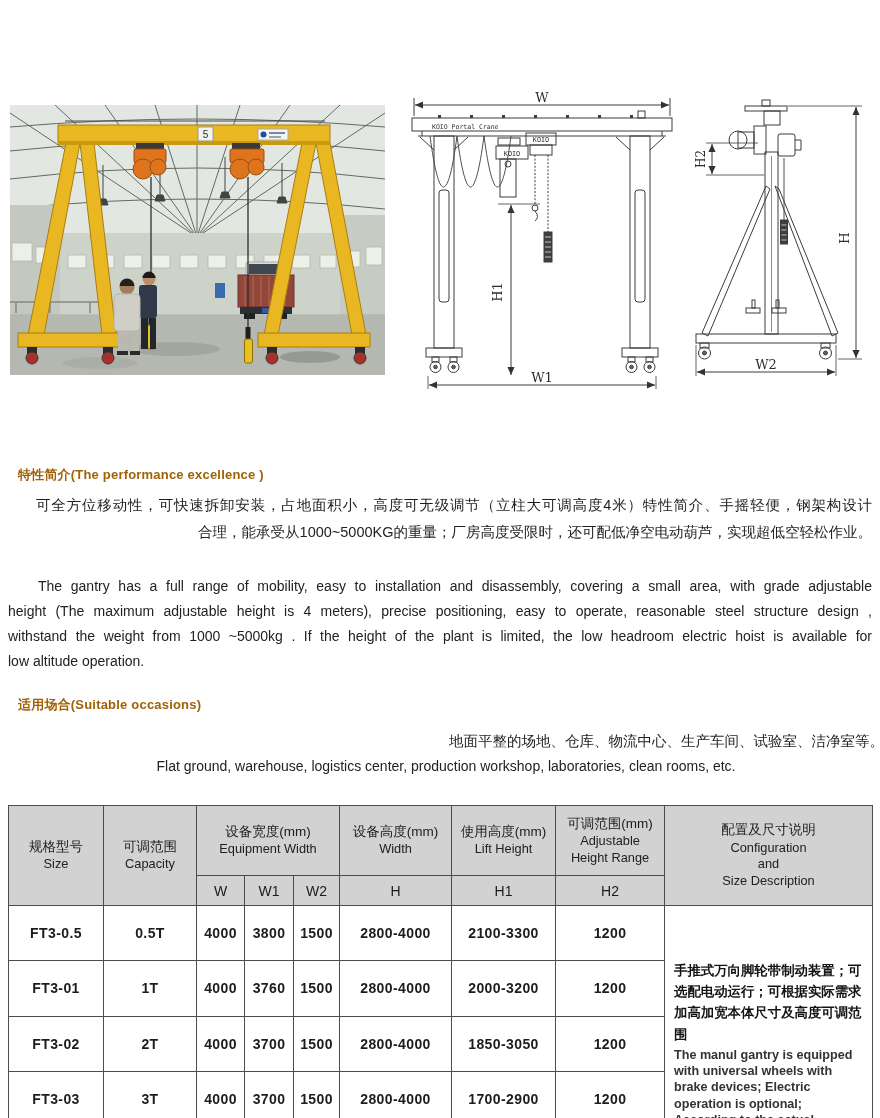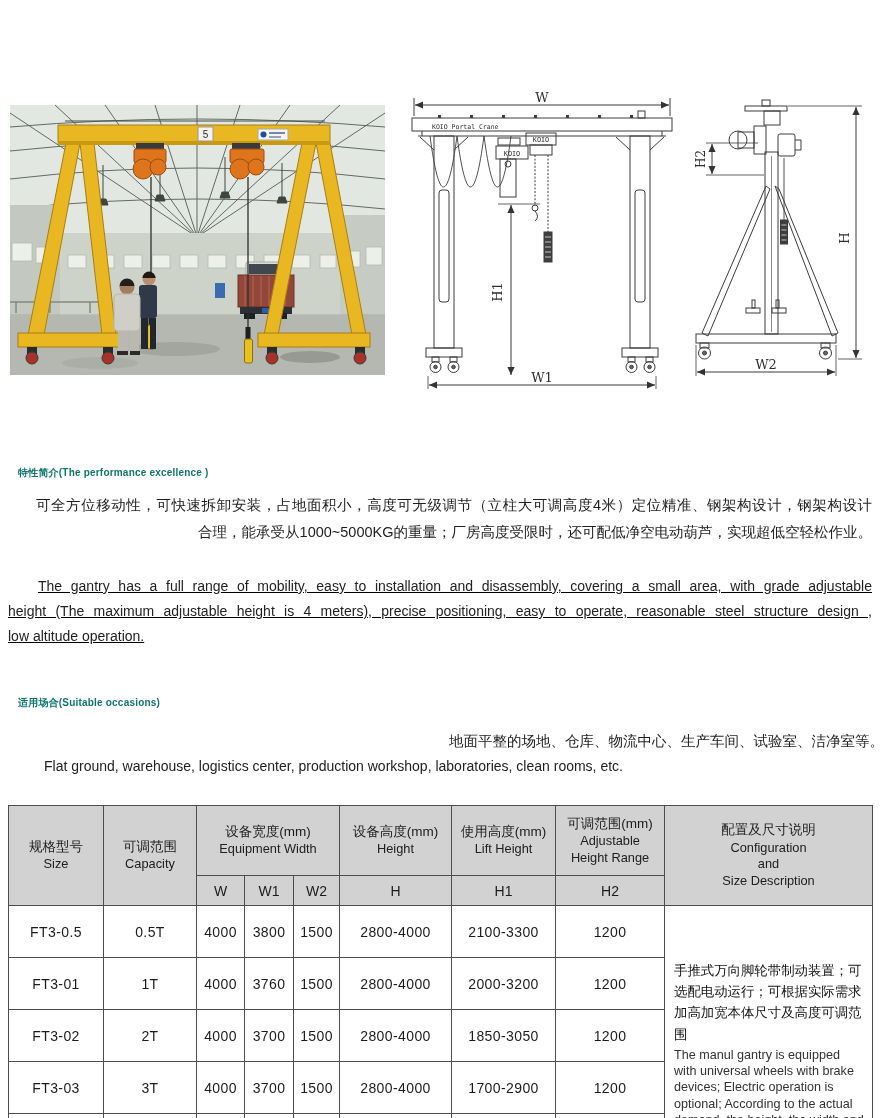--- a/index.html
+++ b/index.html
@@ -1,28 +1,28 @@
 <!DOCTYPE html>
 <html><head>
 <meta charset="utf-8">
 <style>
   html,body { margin:0; padding:0; background:#ffffff; }
   .page { position:relative; width:880px; height:1118px; background:#fff;
           font-family:"Liberation Sans", sans-serif; overflow:hidden; }
   .abs { position:absolute; }
 
-  .heading { font-size:10px; font-weight:bold; color:#0f766e; letter-spacing:.2px;padding-left:10px; }
+  .heading { font-size:13px; font-weight:bold; color:#a16207; letter-spacing:.2px;padding-left:10px; }
   .zhline  { font-size:14.5px; color:#1e1e1e; line-height:27px; width:864px;text-align:right; }
   .enline  { font-size:14px;  color:#222;    line-height:25px; width:864px; }
   .just    { text-align:justify; text-align-last:justify; }
 
   table.spec { border-collapse:collapse; table-layout:fixed; width:864px;
                font-family:"Liberation Sans", sans-serif; }
   .spec th, .spec td { border:1px solid #4d4d4d; text-align:center;
-                       vertical-align:middle; padding:0; color:#1c1c1c; }
+                       vertical-align:middle; padding:0; color:#1c1c1c;font-weight:bold; }
   .spec thead th { background:#d2d2d2; font-weight:normal; }
   .hzh { font-size:13.5px; line-height:1.35; }
   .hen { font-size:12.8px; line-height:1.3; color:#202020; }
   .sub { font-size:14px; }
   .val { font-size:14px; letter-spacing:.4px; }
   td.desc { text-align:left; vertical-align:top; padding:7px 8px 4px 9px; }
   .desc-zh { font-size:13.4px; line-height:1.58; color:#141414;margin-top:47px; }
   .desc-en { font-size:12.6px; line-height:1.3; color:#333; margin-top:2px; }
 
   svg text { font-family:"DejaVu Serif", serif; fill:#2e2e2e; }
@@ -323,33 +323,34 @@
       </g>
       <text x="17" y="67" font-size="12" text-anchor="middle" transform="rotate(-90 17 67)">H2</text>
       <text x="161" y="146" font-size="13.5" text-anchor="middle" transform="rotate(-90 161 146)">H</text>
       <text x="78" y="277" font-size="13" text-anchor="middle">W2</text>
     </svg>
   </div>
 
   <div class="abs heading" style="left:8px; top:466px;">特性简介(The performance excellence )</div>
 
   <div class="abs" style="left:8px; top:492px;">
-    <div class="zhline just" style="padding-left:28px; width:836px;">可全方位移动性，可快速拆卸安装，占地面积小，高度可无级调节（立柱大可调高度4米）定位精准、钢架构设计，钢架构设计</div>
+    <div class="zhline just" style="padding-left:28px; width:836px;">可全方位移动性，可快速拆卸安装，占地面积小，高度可无级调节（立柱大可调高度4米）特性简介、手摇轻便，钢架构设计</div>
     <div class="zhline">合理，能承受从1000~5000KG的重量；厂房高度受限时，还可配低净空电动葫芦，实现超低空轻松作业。</div>
   </div>
 
-  <div class="abs" style="left:8px; top:574px;text-decoration:underline;">
+  <div class="abs" style="left:8px; top:574px;">
     <div class="enline just" style="padding-left:30px; width:834px;">The gantry has a full range of mobility, easy to installation and disassembly, covering a small area, with grade adjustable</div>
     <div class="enline just">height (The maximum adjustable height is 4 meters),  precise positioning, easy to operate, reasonable steel structure design ,</div>
+    <div class="enline just">withstand the weight from 1000 ~5000kg . If the height of the plant is limited,  the  low headroom electric hoist is available  for</div>
     <div class="enline">low altitude operation.</div>
   </div>
 
   <div class="abs heading" style="left:8px; top:696px;">适用场合(Suitable occasions)</div>
   <div class="abs zhline" style="left:36px; top:728px; width:820px;margin-left:28px;">地面平整的场地、仓库、物流中心、生产车间、试验室、洁净室等。</div>
-  <div class="abs enline" style="left:44px; top:754px; width:820px;">Flat ground, warehouse, logistics center, production workshop, laboratories, clean rooms, etc.</div>
+  <div class="abs enline" style="left:36px; top:754px; width:820px;text-align:center;">Flat ground, warehouse, logistics center, production workshop, laboratories, clean rooms, etc.</div>
 
   <div class="abs" style="left:8px; top:805px;">
     <table class="spec">
       <colgroup>
         <col style="width:95px">
           <col style="width:93px">
           <col style="width:48px">
         <col style="width:49px">
           <col style="width:46px">
           <col style="width:112px">
@@ -366,21 +367,21 @@
           <th rowspan="2">
             <div class="hzh">可调范围</div>
             <div class="hen">Capacity</div>
           </th>
           <th colspan="3">
             <div class="hzh">设备宽度(mm)</div>
             <div class="hen">Equipment Width</div>
           </th>
           <th>
             <div class="hzh">设备高度(mm)</div>
-            <div class="hen">Height</div>
+            <div class="hen">Width</div>
           </th>
           <th>
             <div class="hzh">使用高度(mm)</div>
             <div class="hen">Lift Height</div>
           </th>
           <th>
             <div class="hzh">可调范围(mm)</div>
             <div class="hen">Adjustable</div>
             <div class="hen">Height Range</div>
           </th>

